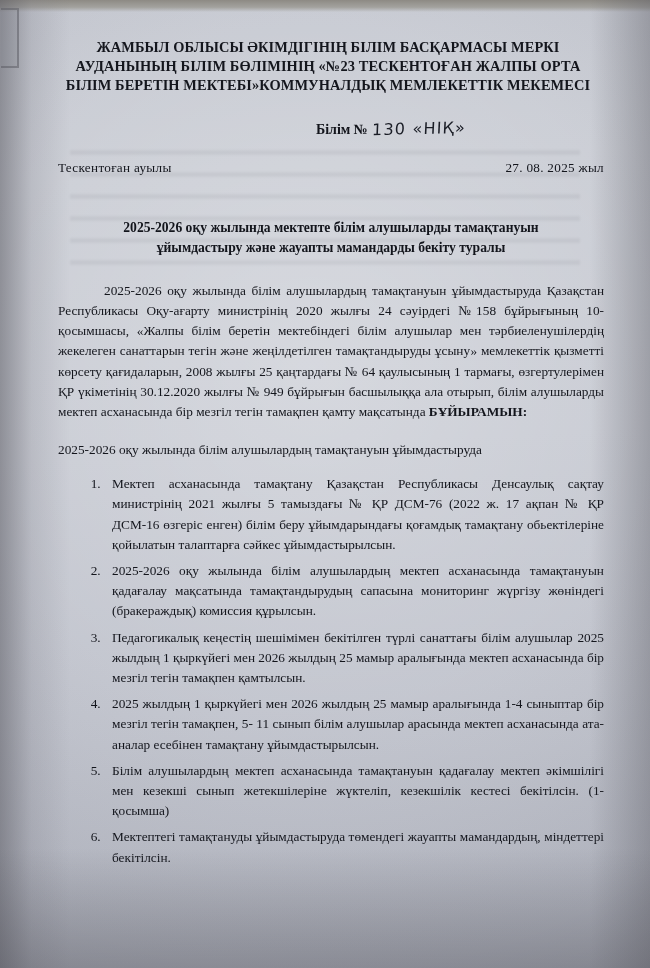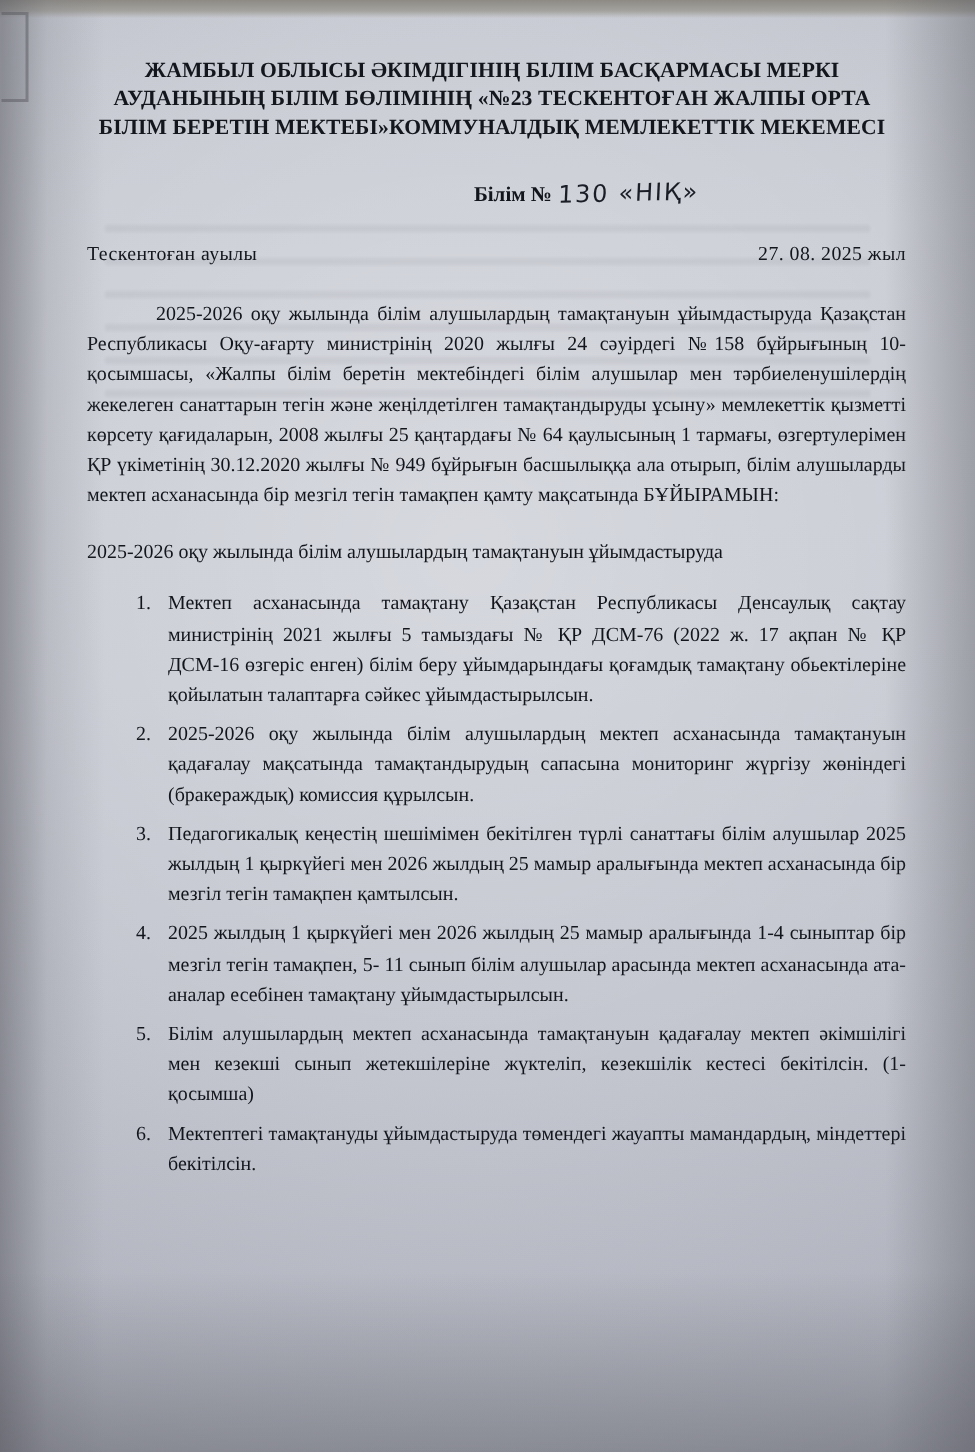--- a/index.html
+++ b/index.html
@@ -120,21 +120,21 @@
 
   .body-para {
     margin: 22px 0 0 0;
     text-align: justify;
     text-justify: inter-word;
     font-size: 13.3px;
     line-height: 1.52;
     text-indent: 46px;
     hyphens: none;
   }
-  .body-para b { font-weight: normal; }
+  .body-para b { font-weight: bold; }
 
   .lead-line {
     margin: 18px 0 0 0;
     font-size: 13.3px;
     line-height: 1.5;
   }
 
   ol.orders {
     margin: 14px 0 0 0;
     padding-left: 46px;
@@ -178,20 +178,21 @@
 
     <div class="order-line">
       <span>Білім №</span><span class="handwritten">130 «НІҚ»</span>
     </div>
 
     <div class="place-date">
       <span class="place">Тескентоған ауылы</span>
       <span class="date">27. 08. 2025 жыл</span>
     </div>
 
+    <h2 class="subject">2025-2026 оқу жылында мектепте білім алушыларды тамақтануын ұйымдастыру және жауапты мамандарды бекіту туралы</h2>
 
     <p class="body-para"><span>2025-2026 оқу жылында білім алушылардың тамақтануын ұйымдастыруда Қазақстан Республикасы Оқу-ағарту министрінің 2020 жылғы 24 сәуірдегі №158 бұйрығының 10-қосымшасы, «Жалпы білім беретін мектебіндегі білім алушылар мен тәрбиеленушілердің жекелеген санаттарын тегін және жеңілдетілген тамақтандыруды ұсыну» мемлекеттік қызметті көрсету қағидаларын, 2008 жылғы 25 қаңтардағы № 64 қаулысының 1 тармағы, өзгертулерімен ҚР үкіметінің 30.12.2020 жылғы № 949 бұйрығын басшылыққа ала отырып, білім алушыларды мектеп асханасында бір мезгіл тегін тамақпен қамту мақсатында </span><b>БҰЙЫРАМЫН:</b></p>
 
     <p class="lead-line">2025-2026 оқу жылында білім алушылардың тамақтануын ұйымдастыруда</p>
 
     <ol class="orders">
       <li>Мектеп асханасында тамақтану Қазақстан Республикасы Денсаулық сақтау министрінің 2021 жылғы 5 тамыздағы № ҚР ДСМ-76 (2022 ж. 17 ақпан № ҚР ДСМ-16 өзгеріс енген) білім беру ұйымдарындағы қоғамдық тамақтану обьектілеріне қойылатын талаптарға сәйкес ұйымдастырылсын.</li>
       <li>2025-2026 оқу жылында білім алушылардың мектеп асханасында тамақтануын қадағалау мақсатында тамақтандырудың сапасына мониторинг жүргізу жөніндегі (бракераждық) комиссия құрылсын.</li>
       <li>Педагогикалық кеңестің шешімімен бекітілген түрлі санаттағы білім алушылар 2025 жылдың 1 қыркүйегі мен 2026 жылдың 25 мамыр аралығында мектеп асханасында бір мезгіл тегін тамақпен қамтылсын.</li>
       <li>2025 жылдың 1 қыркүйегі мен 2026 жылдың 25 мамыр аралығында 1-4 сыныптар  бір мезгіл тегін тамақпен, 5- 11 сынып білім алушылар арасында мектеп асханасында ата-аналар есебінен тамақтану ұйымдастырылсын.</li>

